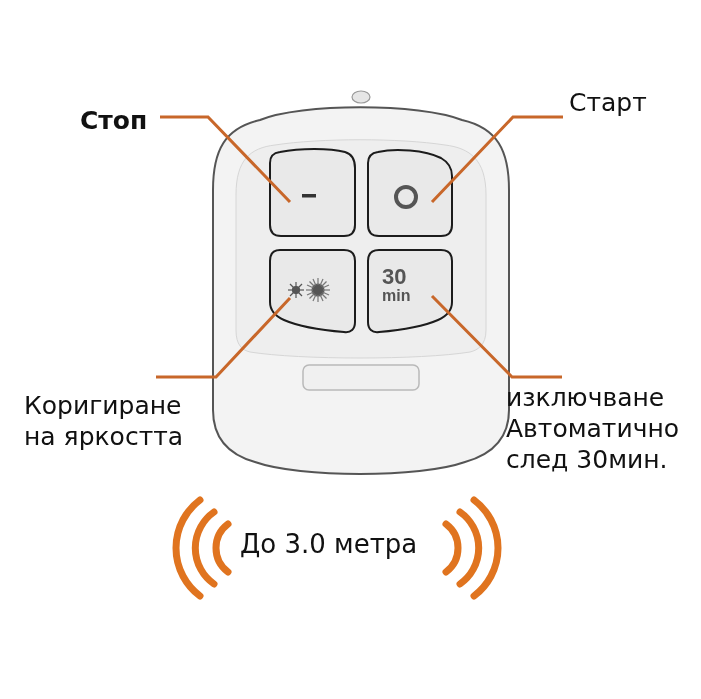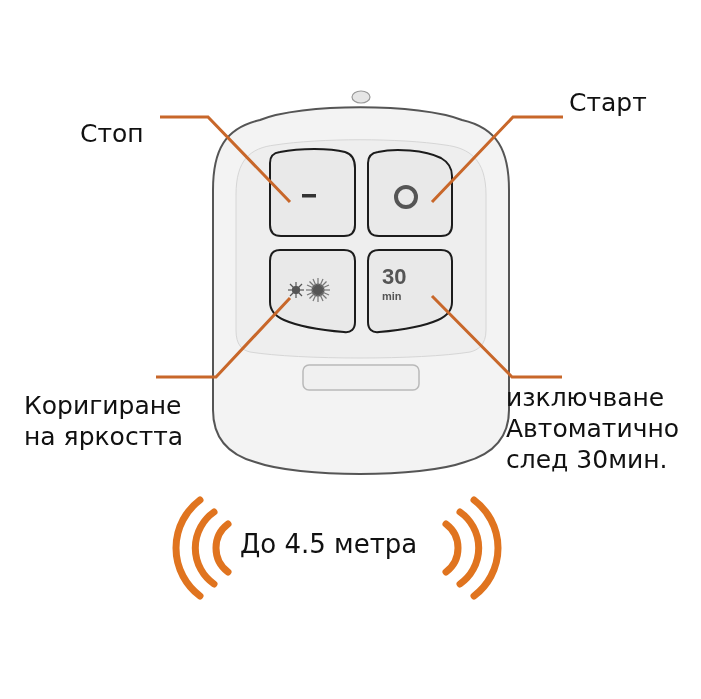--- a/index.html
+++ b/index.html
@@ -1,28 +1,28 @@
 <!DOCTYPE html>
 <html><head>
 <meta charset="utf-8">
 <style>
   html, body { margin:0; padding:0; background:#ffffff; }
   body { width:701px; height:699px; position:relative; overflow:hidden;
          font-family: "DejaVu Sans", sans-serif; }
   .stage { position:absolute; left:0; top:0; width:701px; height:699px; }
   svg.art { position:absolute; left:0; top:0; }
   .label { position:absolute; color:#111; font-size:25px; line-height:31px; white-space:nowrap; }
-  .lbl-stop { left:80px; top:118px; }
+  .lbl-stop { left:80px; top:105px;font-weight:bold; }
   .lbl-start { left:569px; top:87px; }
   .lbl-bright { left:24px; top:390px; }
   .lbl-auto { left:506px; top:382px; }
   .lbl-range { left:240px; top:529px; font-size:26px; }
   .btn-text { position:absolute; color:#555; font-family:"Liberation Sans", sans-serif; font-weight:bold; text-align:left; }
   .btn-30 { left:382px; top:266px; width:56px; font-size:22px; line-height:22px; }
-  .btn-min { left:382px; top:290px; width:56px; font-size:11px; line-height:12px; }
+  .btn-min { left:382px; top:290px; width:56px; font-size:16px; line-height:12px; }
 </style>
 </head>
 <body>
 
 <div class="stage">
 
   <svg class="art" width="701" height="699" viewBox="0 0 701 699">
 
     <g>
       <ellipse cx="361" cy="97" rx="9" ry="6" fill="#e6e6e6" stroke="#999" stroke-width="1.2"></ellipse>
@@ -98,14 +98,14 @@
   <div class="label lbl-bright">
     <div>Коригиране</div>
     <div>на яркостта</div>
   </div>
   <div class="label lbl-auto">
     <div>изключване</div>
     <div>Автоматично</div>
     <div>след 30мин.</div>
   </div>
 
-  <div class="label lbl-range">До 4.5 метра</div>
+  <div class="label lbl-range">До 3.0 метра</div>
 </div>
 
 </body></html>

